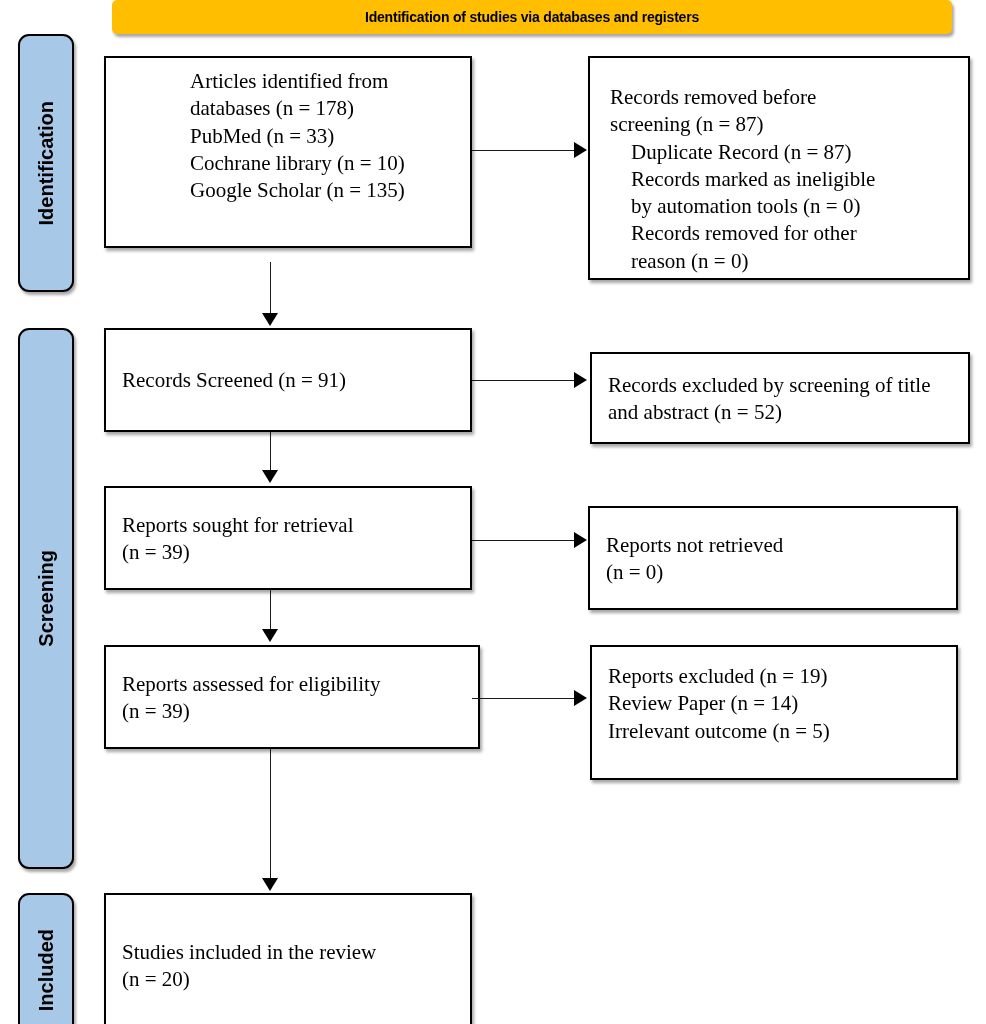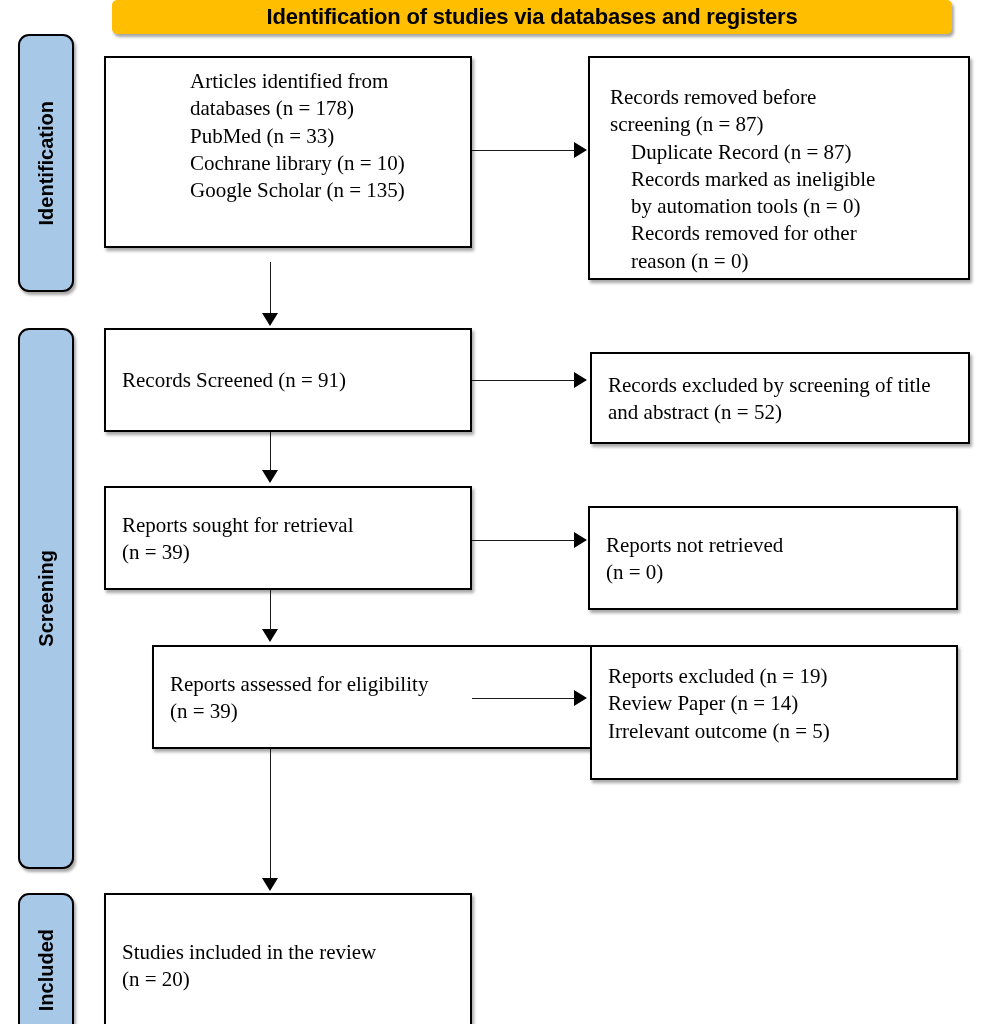--- a/index.html
+++ b/index.html
@@ -28,21 +28,21 @@
     background: #FFBF00;
     border-radius: 5px;
     box-shadow: 2px 3px 3px rgba(0,0,0,0.35);
     display: flex;
     align-items: center;
     justify-content: center;
   }
   .banner-text {
     font-family: "Liberation Sans", sans-serif;
     font-weight: bold;
-    font-size: 22px;
+    font-size: 14px;
     color: #000000;
     letter-spacing: -0.2px;
     white-space: nowrap;
     margin-top: -1px;
   }
 
   
   .stage-pill {
     position: absolute;
     background: #A8C8E8;
@@ -181,21 +181,21 @@
     <div class="node-text">Reports not retrieved
 (n = 0)</div>
   </div>
 
   <div class="arrow-h" style="left:472px; top:540px; width:104px;"></div>
   <div class="arrow-h-head" style="left:574px; top:532px;"></div>
 
   <div class="arrow-v" style="left:270px; top:590px; height:41px;"></div>
   <div class="arrow-v-head" style="left:262px; top:629px;"></div>
 
-  <div class="node" style="left:104px; top:645px; width:440px; height:104px; display:flex; align-items:center;margin-left:48px;">
+  <div class="node" style="left:104px; top:645px; width:376px; height:104px; display:flex; align-items:center;">
     <div class="node-text">Reports assessed for eligibility
 (n = 39)</div>
   </div>
 
   <div class="node" style="left:590px; top:645px; width:368px; height:135px;">
     <div class="node-text" style="padding-top:6px;">Reports excluded (n = 19)
 Review Paper (n = 14)
 Irrelevant outcome (n = 5)</div>
   </div>
 

